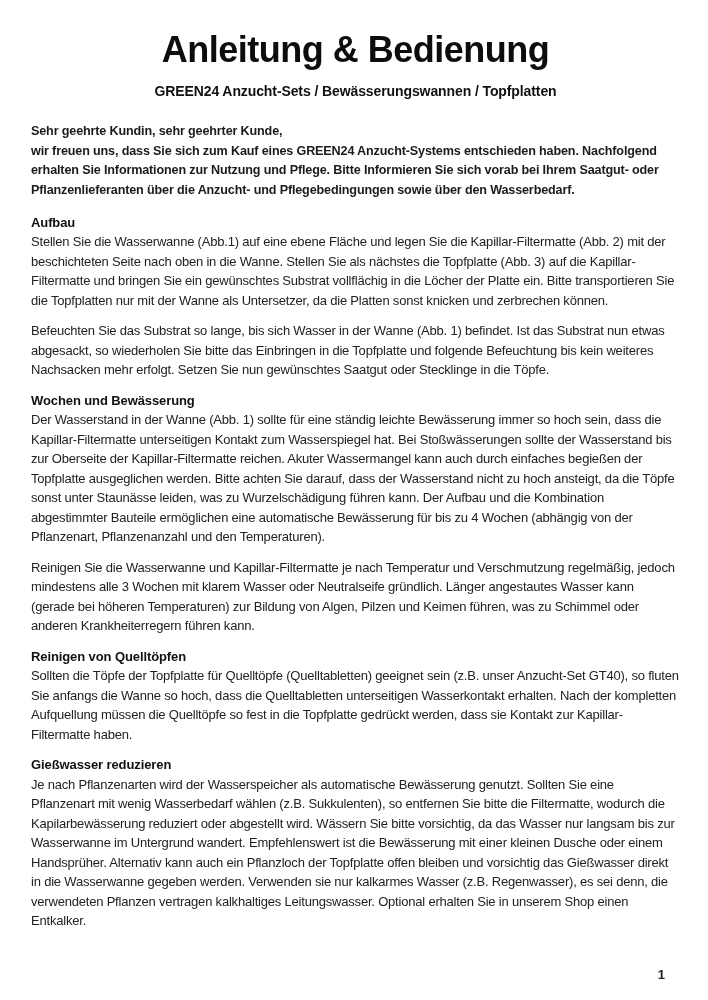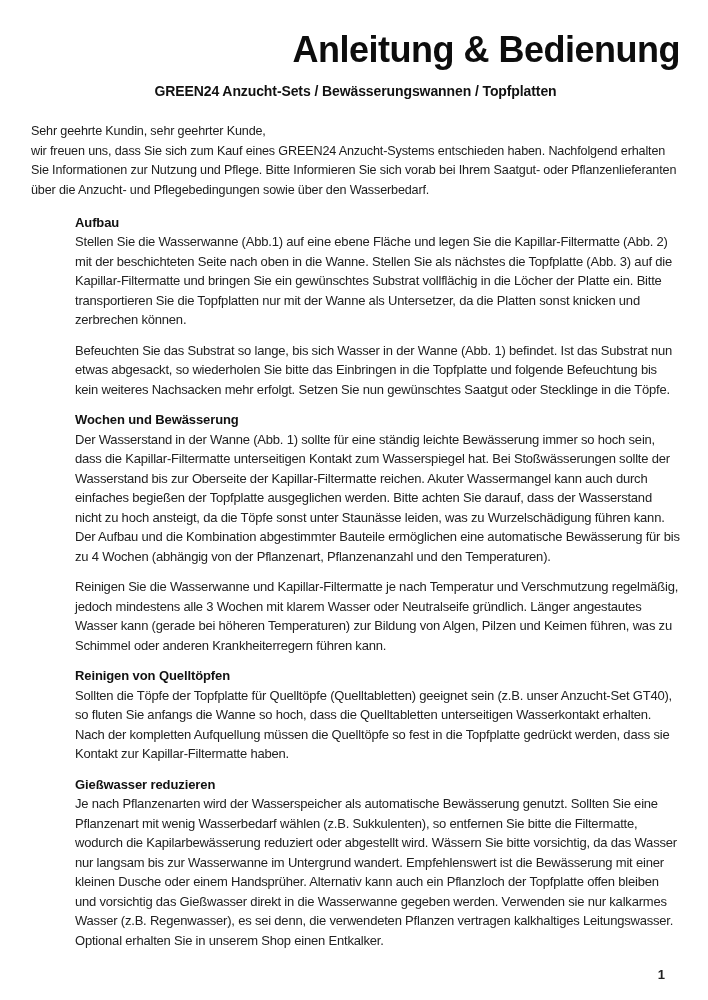--- a/index.html
+++ b/index.html
@@ -15,50 +15,49 @@
     width: 708px;
     height: 1000px;
     box-sizing: border-box;
     padding: 28px 28px 0 31px;
     font-family: "Liberation Sans", sans-serif;
     color: #1e1e1e;
   }
   .doc-title {
     font-size: 36px;
     font-weight: bold;
-    text-align: right;
+    text-align: center;
     letter-spacing: -0.5px;
     color: #0d0d0d;
     line-height: 44px;
     margin: 0;
   }
   .doc-subtitle {
     font-size: 14px;
     font-weight: bold;
     text-align: center;
     color: #111111;
     margin-top: 11px;
     letter-spacing: -0.1px;
   }
   .intro {
     margin-top: 23px;
     font-size: 12.6px;
-    font-weight: normal;
+    font-weight: bold;
     line-height: 19.5px;
     letter-spacing: -0.15px;
     color: #1b1b1b;
   }
   .intro .salutation { display: block; }
   .section {
     margin-top: 11px;
     font-size: 13px;
     line-height: 19.5px;
     letter-spacing: -0.2px;
     color: #222222;
-    margin-left: 44px;
   }
   .section .sec-heading {
     font-size: 13px;
     font-weight: bold;
     color: #111111;
     margin: 0;
     letter-spacing: -0.1px;
   }
   .section .sec-body { margin: 0; }
   .page-number {

